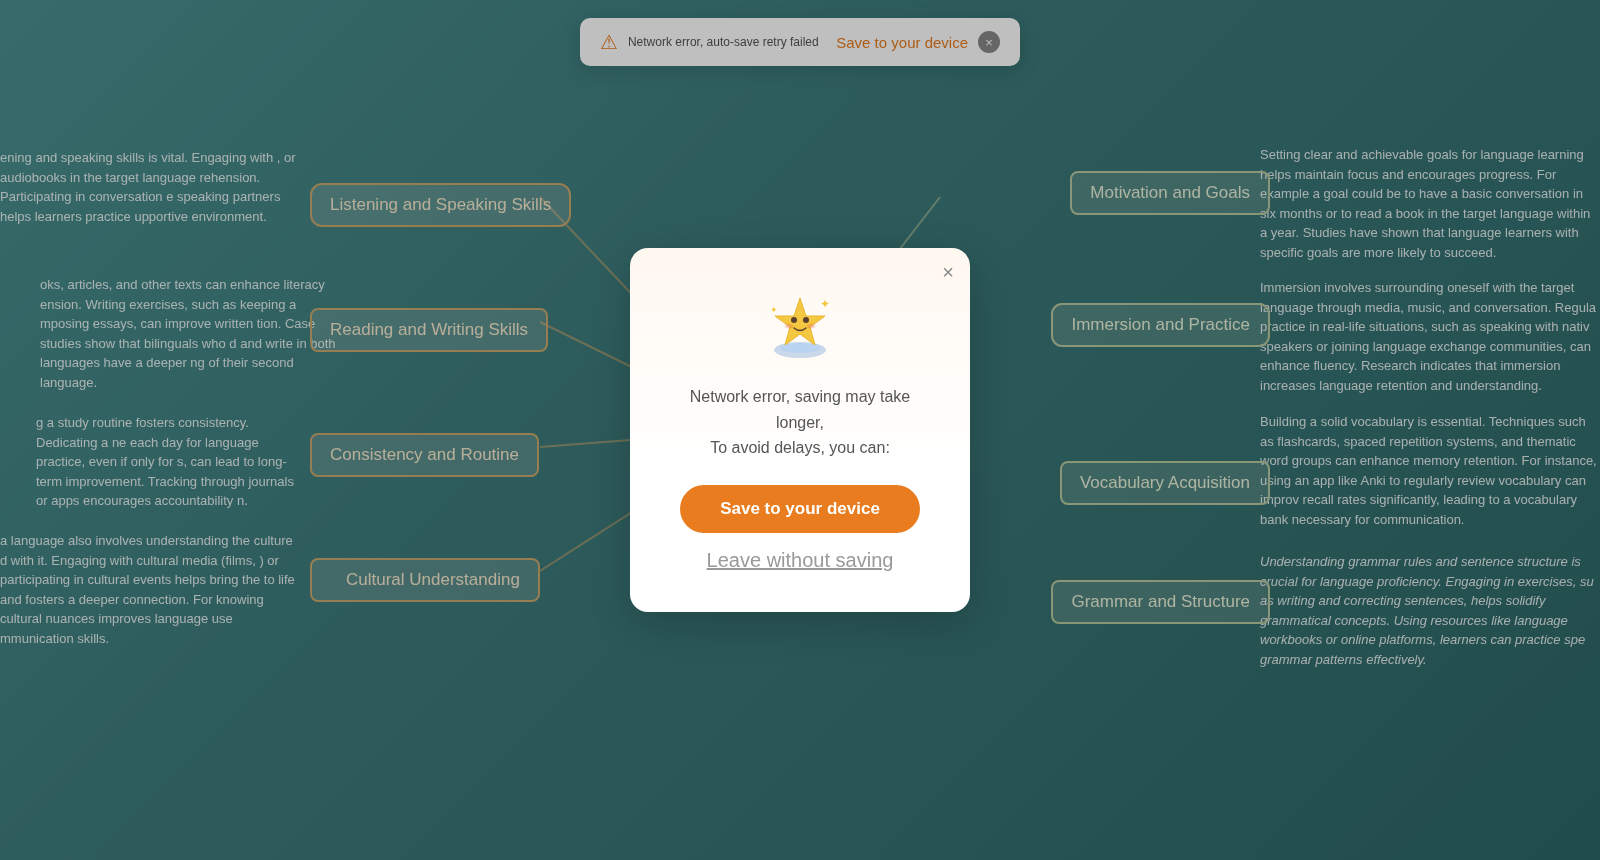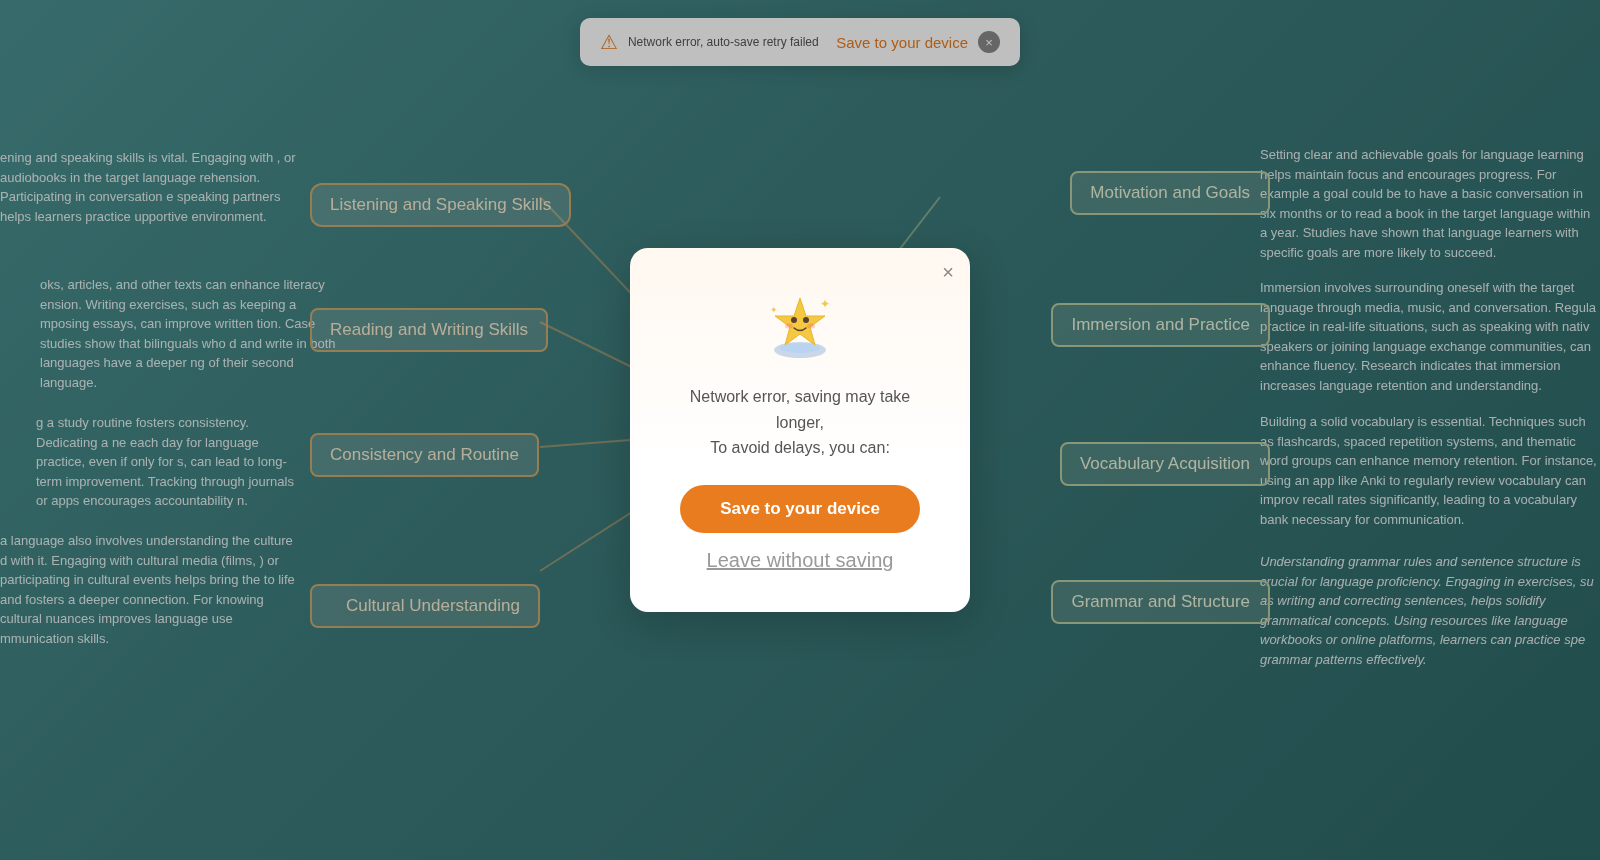--- a/index.html
+++ b/index.html
@@ -215,25 +215,25 @@
   <div class="text-block" style="left:0;top:531px;max-width:300px;">a language also involves understanding the culture d with it. Engaging with cultural media (films, ) or participating in cultural events helps bring the  to life and fosters a deeper connection. For knowing cultural nuances improves language use mmunication skills.</div>
 
   <div class="text-block" style="right:0;top:145px;max-width:340px;text-align:left;">Setting clear and achievable goals for language learning helps maintain focus and encourages progress. For example a goal could be to have a basic conversation in six months or to read a book in the target language within a year. Studies have shown that language learners with specific goals are more likely to succeed.</div>
   <div class="text-block" style="right:0;top:278px;max-width:340px;text-align:left;">Immersion involves surrounding oneself with the target language through media, music, and conversation. Regula practice in real-life situations, such as speaking with nativ speakers or joining language exchange communities, can enhance fluency. Research indicates that immersion increases language retention and understanding.</div>
   <div class="text-block" style="right:0;top:412px;max-width:340px;text-align:left;">Building a solid vocabulary is essential. Techniques such as flashcards, spaced repetition systems, and thematic word groups can enhance memory retention. For instance, using an app like Anki to regularly review vocabulary can improv recall rates significantly, leading to a vocabulary bank necessary for communication.</div>
   <div class="text-block" style="right:0;top:552px;max-width:340px;text-align:left;font-style:italic;">Understanding grammar rules and sentence structure is crucial for language proficiency. Engaging in exercises, su as writing and correcting sentences, helps solidify grammatical concepts. Using resources like language workbooks or online platforms, learners can practice spe grammar patterns effectively.</div>
 
   <div class="node node-left" style="left:310px;top:183px;border-radius:12px;">Listening and Speaking Skills</div>
   <div class="node node-left" style="left:310px;top:308px;text-align:center;">Reading and Writing Skills</div>
   <div class="node node-left" style="left:310px;top:433px;">Consistency and Routine</div>
-  <div class="node node-left" style="left:310px;top:584px;padding-left:34px;">Cultural Understanding</div>
+  <div class="node node-left" style="left:310px;top:558px;padding-left:34px;">Cultural Understanding</div>
 
   <div class="node node-right" style="right:330px;top:171px;">Motivation and Goals</div>
-  <div class="node node-right" style="right:330px;top:303px;">Immersion and Practice</div>
-  <div class="node node-right" style="right:330px;top:442px;">Vocabulary Acquisition</div>
+  <div class="node node-right" style="right:330px;top:303px;border-radius:11px;">Immersion and Practice</div>
+  <div class="node node-right" style="right:330px;top:461px;">Vocabulary Acquisition</div>
   <div class="node node-right" style="right:330px;top:580px;">Grammar and Structure</div>
 
 </div>
 
 <div class="notification-bar">
   <span class="warning-icon">⚠</span>
   <span class="msg">Network error, auto-save retry failed</span>
   <span class="save-link">Save to your device</span>
   <button class="close-btn">×</button>
 </div>

